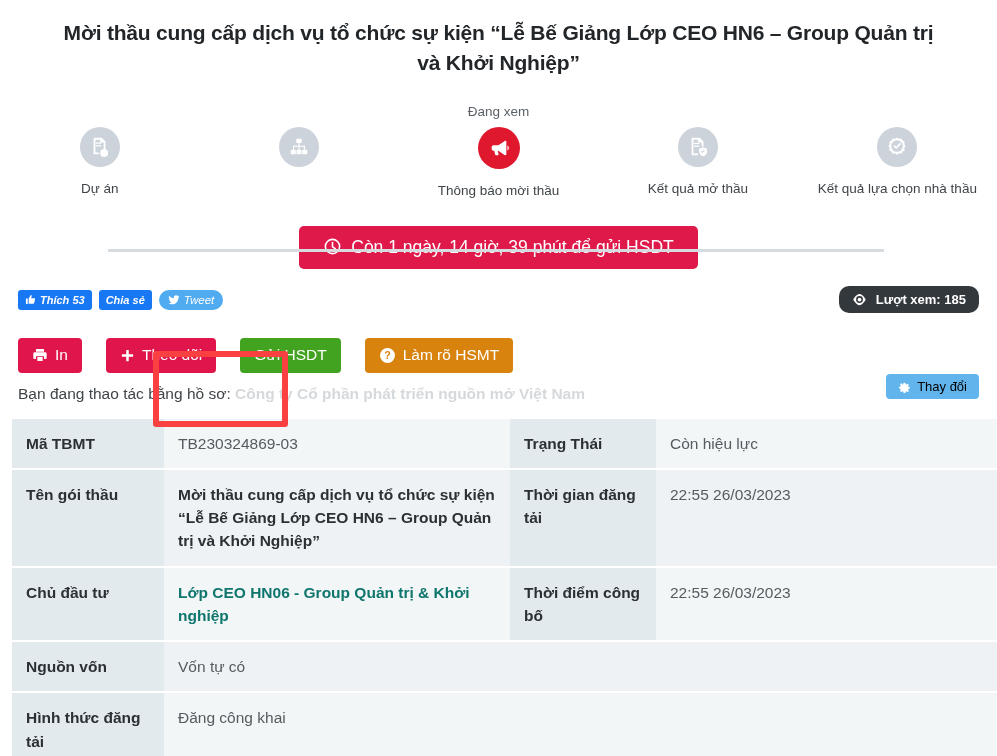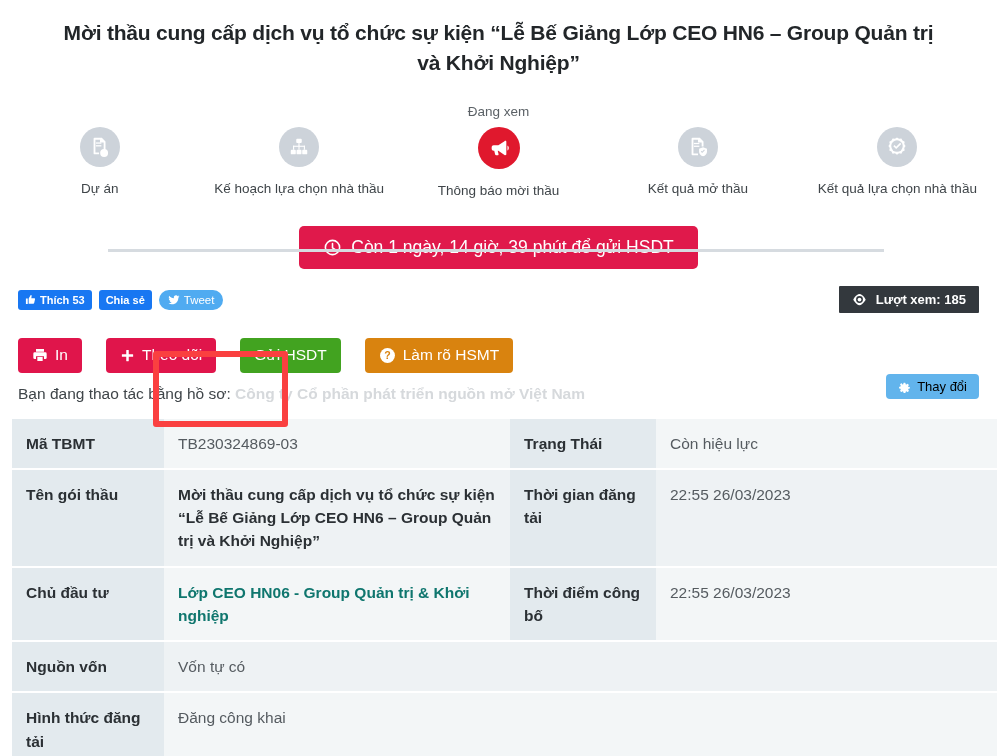--- a/index.html
+++ b/index.html
@@ -77,21 +77,21 @@
     line-height: 1.45;
     color: #3f4549;
     padding: 0 14px;
   }
   .step.active .label { color: #3f4549; }
 
   
   .countdown-wrap { text-align: center; margin-top: 14px; }
   .countdown {
     display: inline-flex;
-    align-items: center;
+    align-items: flex-start;
     gap: 9px;
     background: #e0194b;
     color: #ffffff;
     font-size: 17.5px;
     padding: 11px 24px;
     border-radius: 5px;
   }
   .countdown svg { display: block; }
 
   
@@ -106,39 +106,40 @@
     display: inline-flex;
     align-items: center;
     gap: 4px;
     height: 20px;
     padding: 0 7px;
     font-size: 11px;
     font-weight: bold;
     color: #fff;
     border-radius: 3px;
     white-space: nowrap;
+    font-style: italic;
   }
   .sbtn.like { background: #4267b2; background: #1877f2; }
   .sbtn.share { background: #1877f2; }
   .sbtn.tweet { background: #50abf1; border-radius: 10px; padding: 0 9px; font-weight: normal; font-size: 11.5px; }
   .sbtn svg { display: block; }
 
   .views {
     position: absolute;
     right: 18px;
     top: -4px;
     display: inline-flex;
     align-items: center;
     gap: 9px;
     background: #33383d;
     color: #ffffff;
     font-size: 13px;
     font-weight: bold;
     padding: 6px 13px;
-    border-radius: 1px;
+    border-radius: 10px;
   }
   .views svg { display: block; }
 
   
   .actions {
     display: flex;
     gap: 24px;
     padding: 0 18px;
     margin-top: 22px;
     align-items: stretch;
@@ -275,21 +276,20 @@
             <rect x="3" y="15" width="5.5" height="5" rx="1"></rect>
             <rect x="15.5" y="15" width="5.5" height="5" rx="1"></rect>
             <rect x="9.3" y="15" width="5.4" height="5" rx="1"></rect>
             <rect x="11.4" y="7.5" width="1.2" height="3.5"></rect>
             <rect x="5.5" y="10.6" width="13" height="1.2"></rect>
             <rect x="5.5" y="10.6" width="1.2" height="4.4"></rect>
             <rect x="17.3" y="10.6" width="1.2" height="4.4"></rect>
             <rect x="11.4" y="10.6" width="1.2" height="4.4"></rect>
           </svg>
         </div>
-        <div class="label">Kế hoạch lựa chọn nhà thầu</div>
       </div>
 
       <div class="step active">
         <div class="caption-top">Đang xem</div>
         <div class="bubble">
           <svg width="22" height="22" viewBox="0 0 24 24" fill="#ffffff">
             <path d="M19.5 4.2c-.5-.3-1.1-.1-1.5.3L11.3 9H6.2C4.9 9 4 10 4 11.3v1.6C4 14.2 4.9 15 6.2 15h.6l1 4.2c.1.5.6.8 1.1.8h1.6c.7 0 1.2-.7 1-1.4L10.6 15h.7l6.7 4.5c.4.4 1 .5 1.5.2.4-.2.5-.7.5-1.2V5.4c0-.5-.1-1-.5-1.2z"></path>
             <path d="M21.2 9.2v5.6c.9-.4 1.5-1.5 1.5-2.8s-.6-2.4-1.5-2.8z"></path>
           </svg>
         </div>

